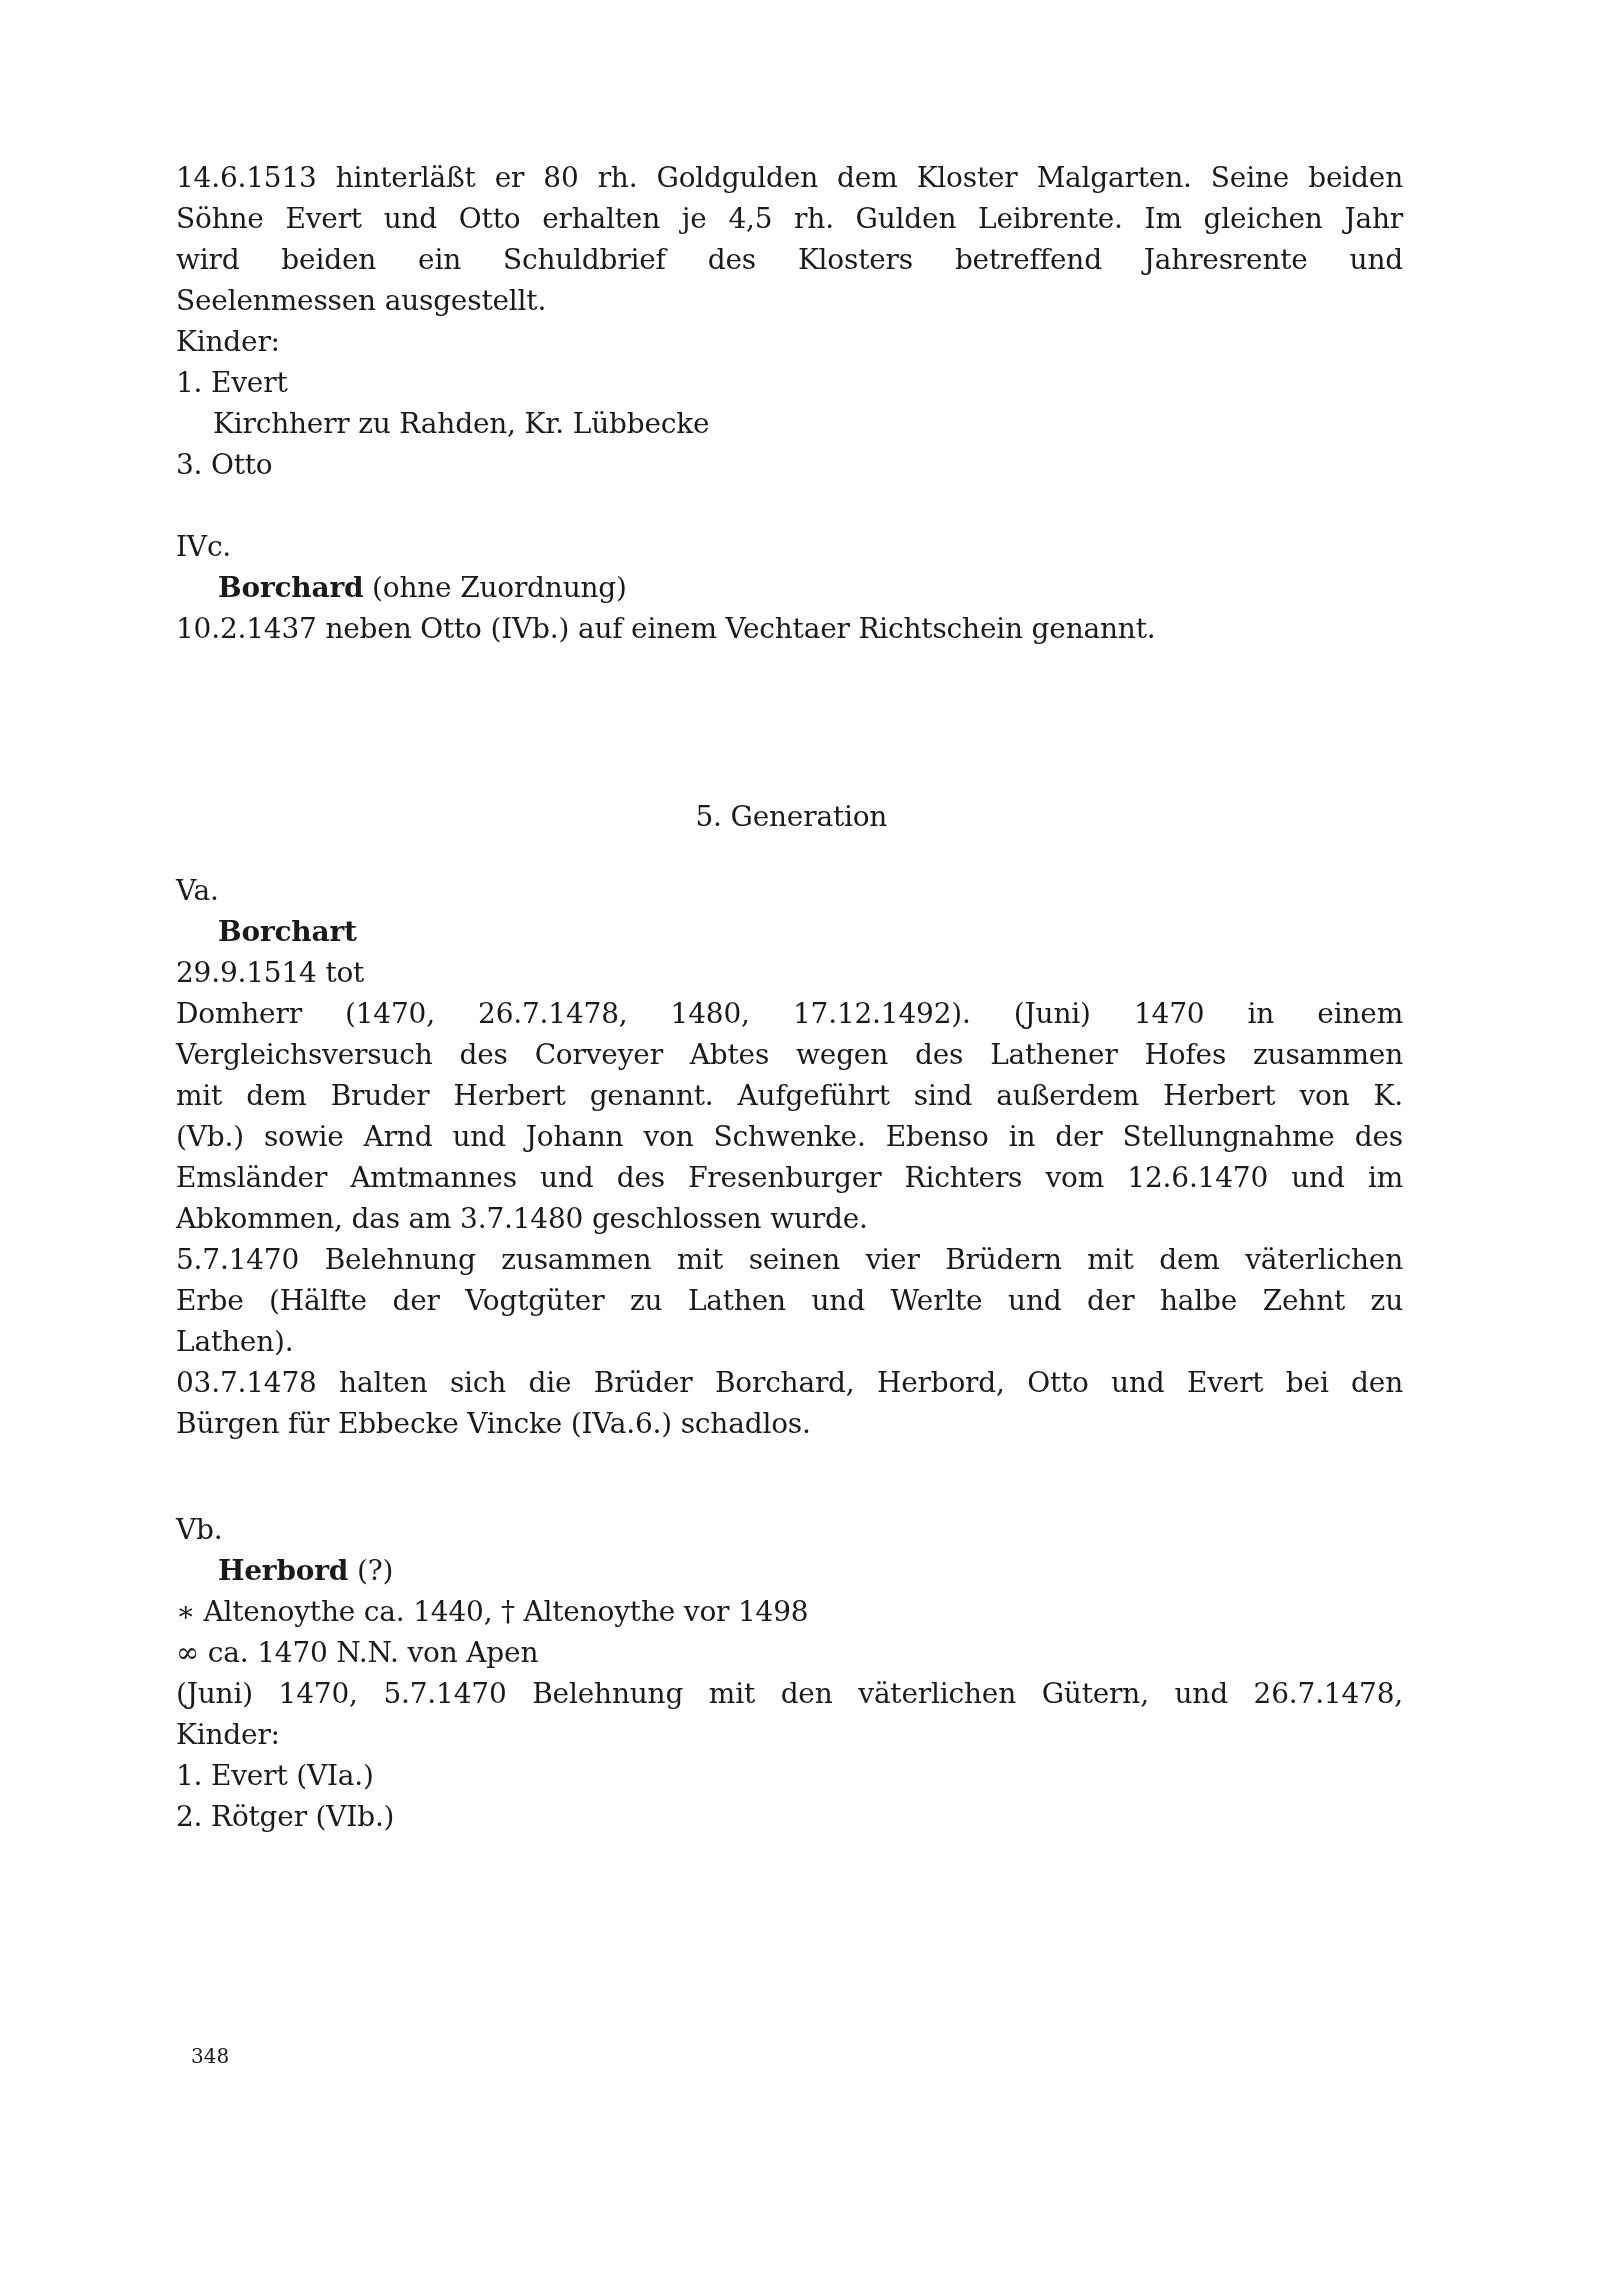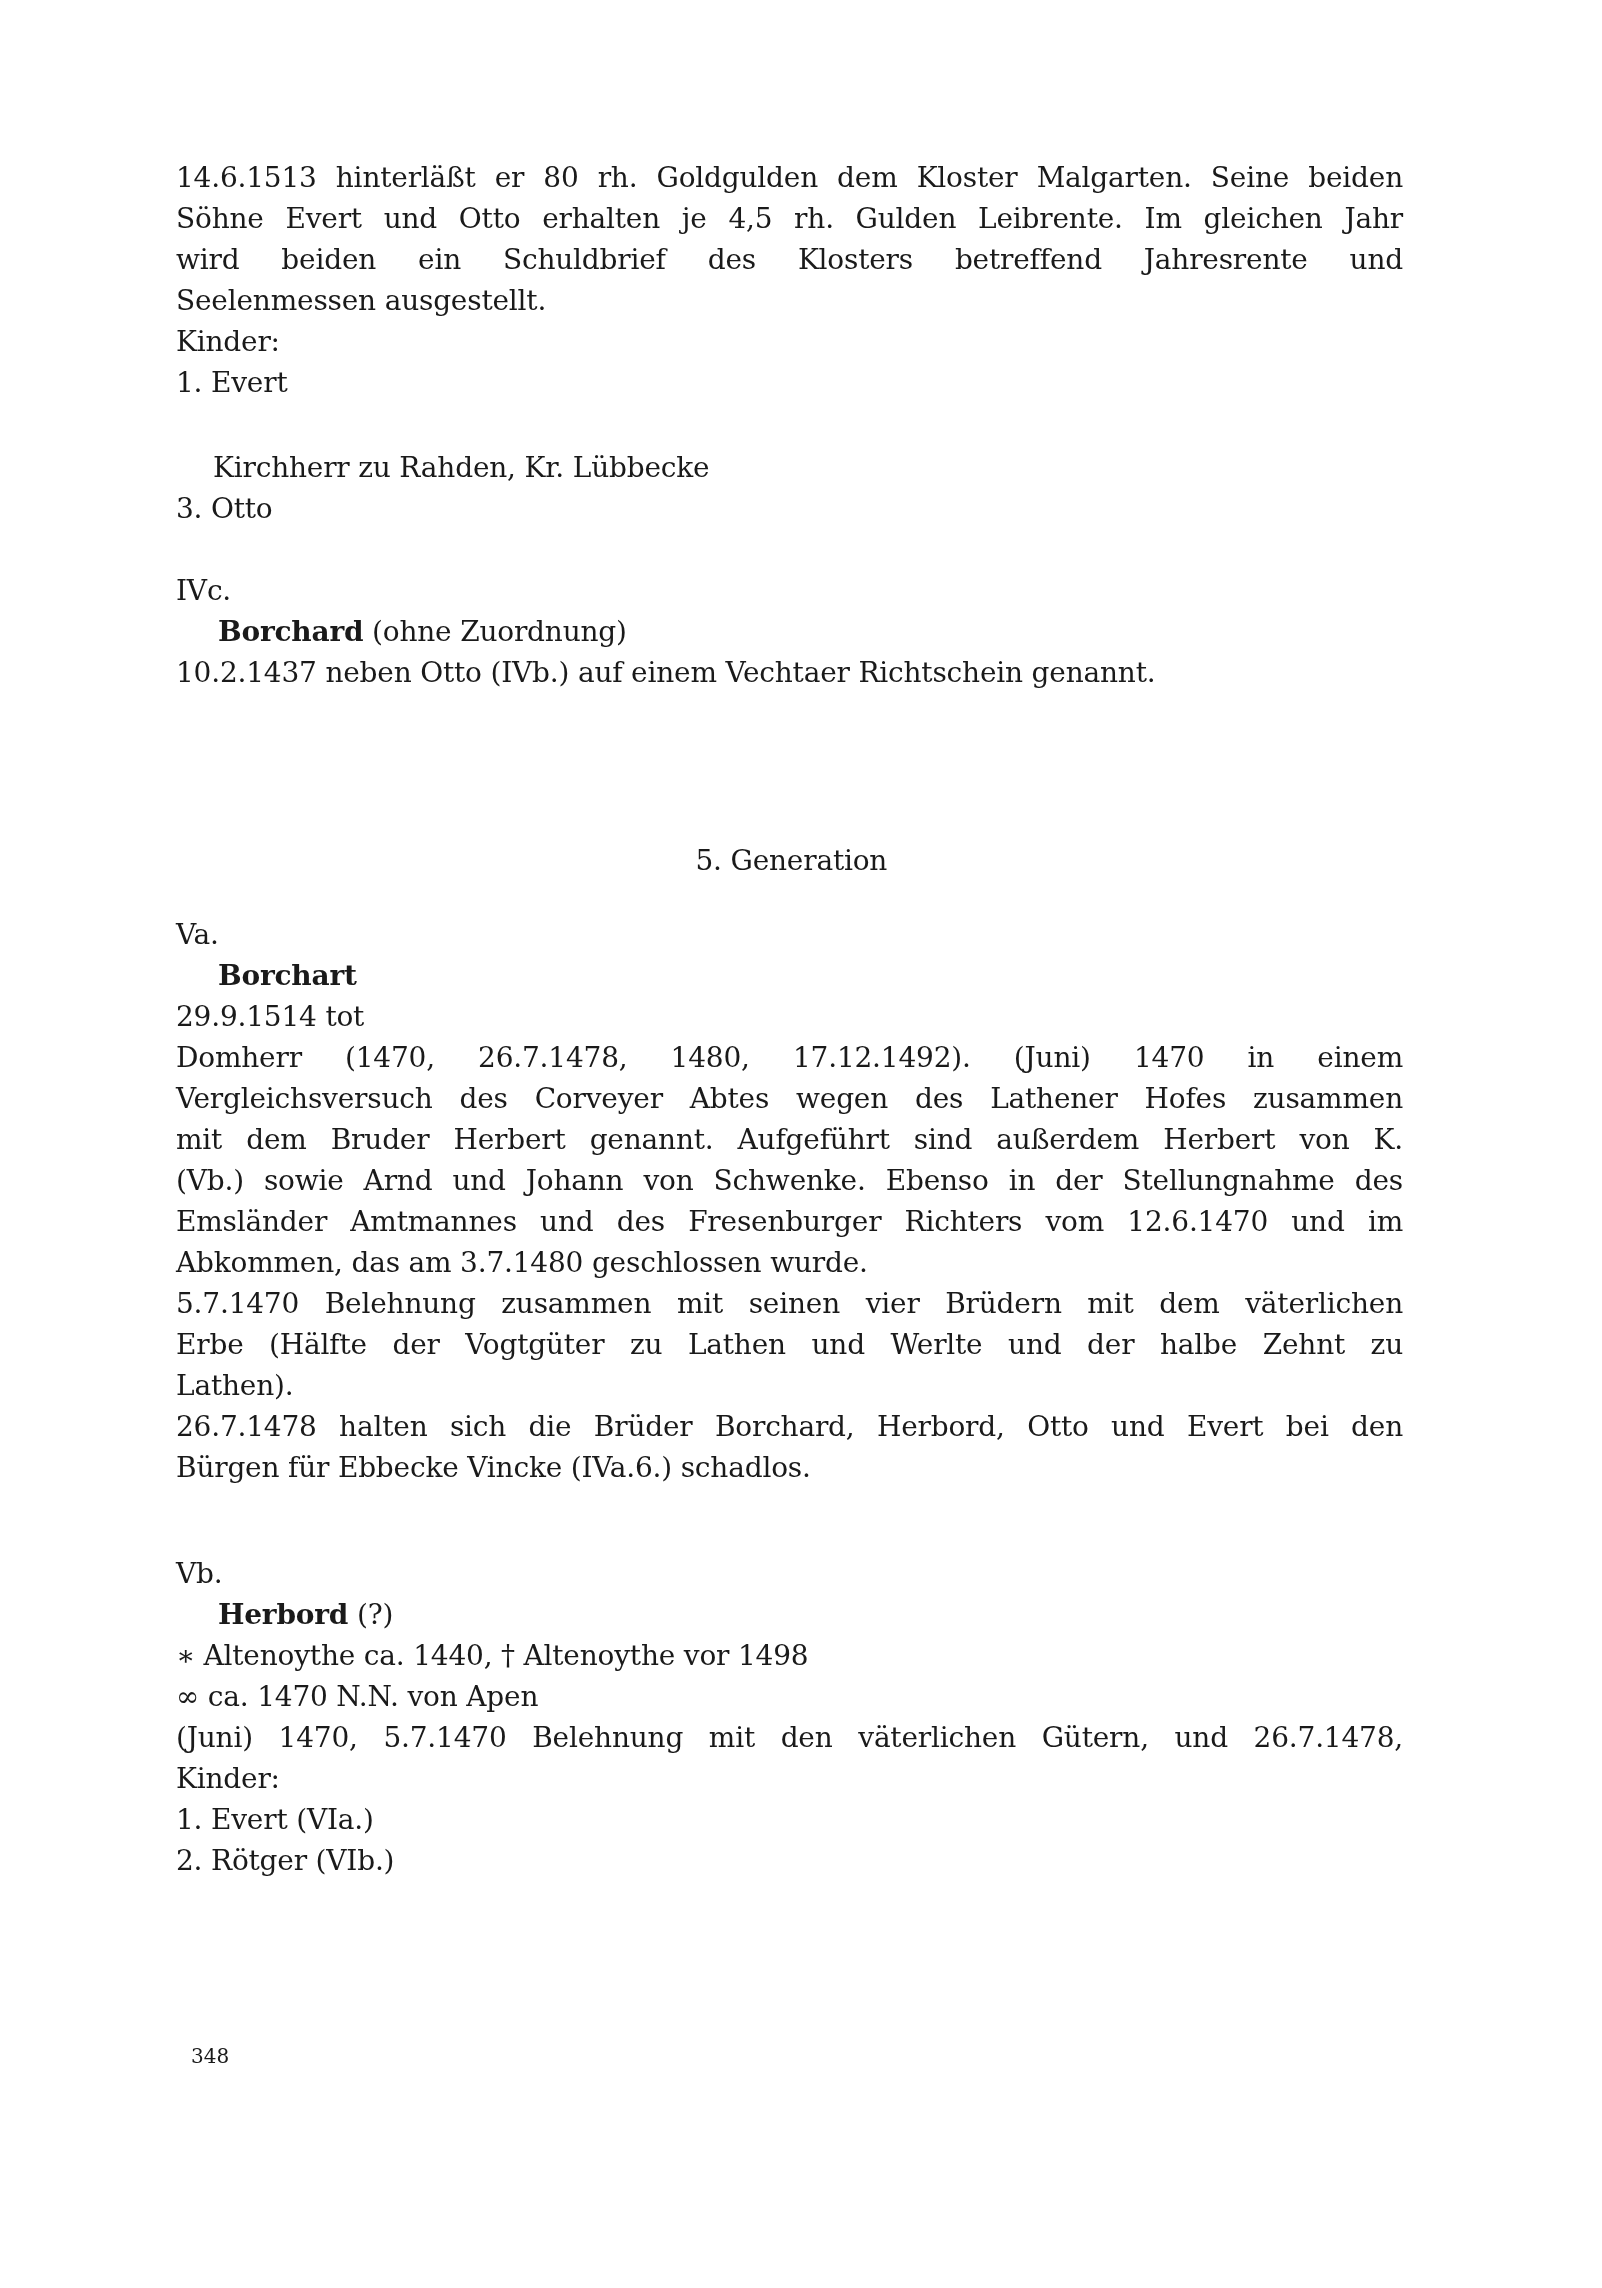--- a/index.html
+++ b/index.html
@@ -9,21 +9,21 @@
     color: #1a1a1a;
   }
   .page {
     position: absolute; left: 176px; top: 157px; width: 1227px;
     font-size: 28px; line-height: 41px;
     font-family: "DejaVu Serif", serif;
     letter-spacing: -0.2px;
   }
   .line { display: block; white-space: nowrap; }
   .just { text-align: justify; text-align-last: justify; white-space: normal; }
-  .indent { padding-left: 37px; margin-top: 44px; }
+  .indent { padding-left: 37px; }
   .bold { font-weight: bold; margin-left: 42px; }
   .gap-1 { height: 41px; }
   .section-heading { display: block; text-align: center; padding-left: 3.7px; }
   .page-number { position: absolute; left: 191px; top: 2044px; font-size: 20px; font-family: "DejaVu Serif", serif; }
 </style>
 </head>
 <body>
 
 <div class="page">
 
@@ -61,21 +61,21 @@
     <span class="line">29.9.1514 tot</span>
     <span class="line just">Domherr (1470, 26.7.1478, 1480, 17.12.1492). (Juni) 1470 in einem</span>
     <span class="line just">Vergleichsversuch des Corveyer Abtes wegen des Lathener Hofes zusammen</span>
     <span class="line just">mit dem Bruder Herbert genannt. Aufgeführt sind außerdem Herbert von K.</span>
     <span class="line just">(Vb.) sowie Arnd und Johann von Schwenke. Ebenso in der Stellungnahme des</span>
     <span class="line just">Emsländer Amtmannes und des Fresenburger Richters vom 12.6.1470 und im</span>
     <span class="line">Abkommen, das am 3.7.1480 geschlossen wurde.</span>
     <span class="line just">5.7.1470 Belehnung zusammen mit seinen vier Brüdern mit dem väterlichen</span>
     <span class="line just">Erbe (Hälfte der Vogtgüter zu Lathen und Werlte und der halbe Zehnt zu</span>
     <span class="line">Lathen).</span>
-    <span class="line just">26.7.1478 halten sich die Brüder Borchard, Herbord, Otto und Evert bei den</span>
+    <span class="line just">03.7.1478 halten sich die Brüder Borchard, Herbord, Otto und Evert bei den</span>
     <span class="line">Bürgen für Ebbecke Vincke (IVa.6.) schadlos.</span>
   </div>
 
   <div class="gap-1"></div>
   <div style="height:24px"></div>
 
   <div>
     <span class="line">Vb.</span>
     <span class="line"><span class="bold">Herbord</span><span> (?)</span></span>
     <span class="line">∗ Altenoythe ca. 1440, † Altenoythe vor 1498</span>

